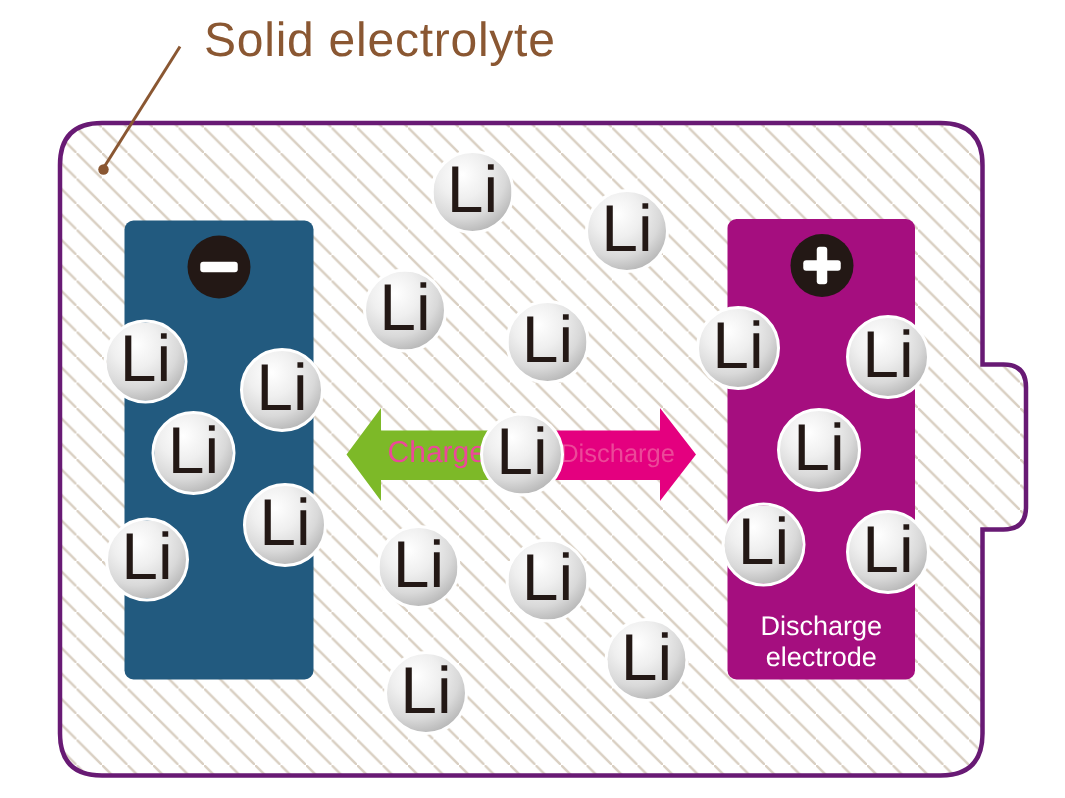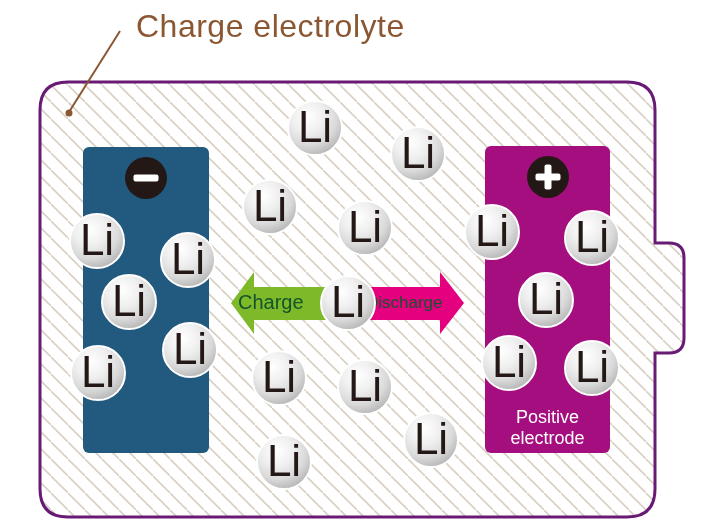--- a/index.html
+++ b/index.html
@@ -27,21 +27,21 @@
   }
   .terminal .bar-v{
     position:absolute;left:50%;top:50%;transform:translate(-50%,-50%);
     width:7px;height:25px;border-radius:2px;background:#fff;
   }
   .elec-label{
     position:absolute;left:0;bottom:4px;width:100%;
     text-align:center;color:#fff;font-size:18px;line-height:21px;
   }
   .arrow-label{
-    position:absolute;color:#14532d;text-align:left;
+    position:absolute;color:#ec4899;text-align:right;
   }
   .arrow-label.charge{left:238px;top:291px;width:86px;font-size:20px;}
   .arrow-label.discharge{left:366px;top:293px;width:84px;font-size:17px;}
   .ion{
     position:absolute;width:56px;height:56px;border-radius:50%;
     box-sizing:border-box;border:2px solid #fff;
     background:radial-gradient(circle at 37% 28%, #ffffff 0%, #efefef 32%, #d9d9d9 58%, #adadad 86%, #9b9b9b 100%);
     display:flex;align-items:center;justify-content:center;
   }
   .ion span{
@@ -63,34 +63,34 @@
 
     <path d="M68,82 H627 Q655,82 655,110 V243 H669 Q684,243 684,258 V338 Q684,353 669,353 H655 V489 Q655,517 627,517 H68 Q40,517 40,489 V110 Q40,82 68,82 Z" fill="url(#hatch)" stroke-width="3" stroke="#681A74"></path>
 
     <line x1="120" y1="31" x2="69" y2="112" stroke-width="2" stroke="#8A5732"></line>
     <circle cx="69" cy="113" r="3.5" fill="#8A5732"></circle>
 
     <polygon points="231,303 254,272 254,287 352,287 352,320 254,320 254,334" fill="#7DB928"></polygon>
     <polygon points="464,303 440,272 440,287 344,287 344,320 440,320 440,334" fill="#E4007F"></polygon>
   </svg>
 
-  <div class="title" style="color: rgb(138, 87, 50);">Charge electrolyte</div>
+  <div class="title" style="color: rgb(138, 87, 50);">Solid electrolyte</div>
 
   <div class="electrode negative" style="background: rgb(34, 90, 127);">
     <div class="terminal" style="background: rgb(35, 24, 21);">
       <span class="bar-h"></span>
     </div>
   </div>
 
   <div class="electrode positive" style="background: rgb(165, 14, 127);">
     <div class="terminal" style="background: rgb(35, 24, 21);">
       <span class="bar-h"></span>
       <span class="bar-v"></span>
     </div>
-    <div class="elec-label">Positive electrode</div>
+    <div class="elec-label">Discharge electrode</div>
   </div>
 
   <div class="arrow-label charge">Charge</div>
   <div class="arrow-label discharge">Discharge</div>
 
 <div class="ion" style="left: 287px; top: 100px;">
       <span style="color: rgb(35, 24, 21);">Li</span>
     </div>
     <div class="ion" style="left: 390px; top: 126px;">
       <span style="color: rgb(35, 24, 21);">Li</span>

